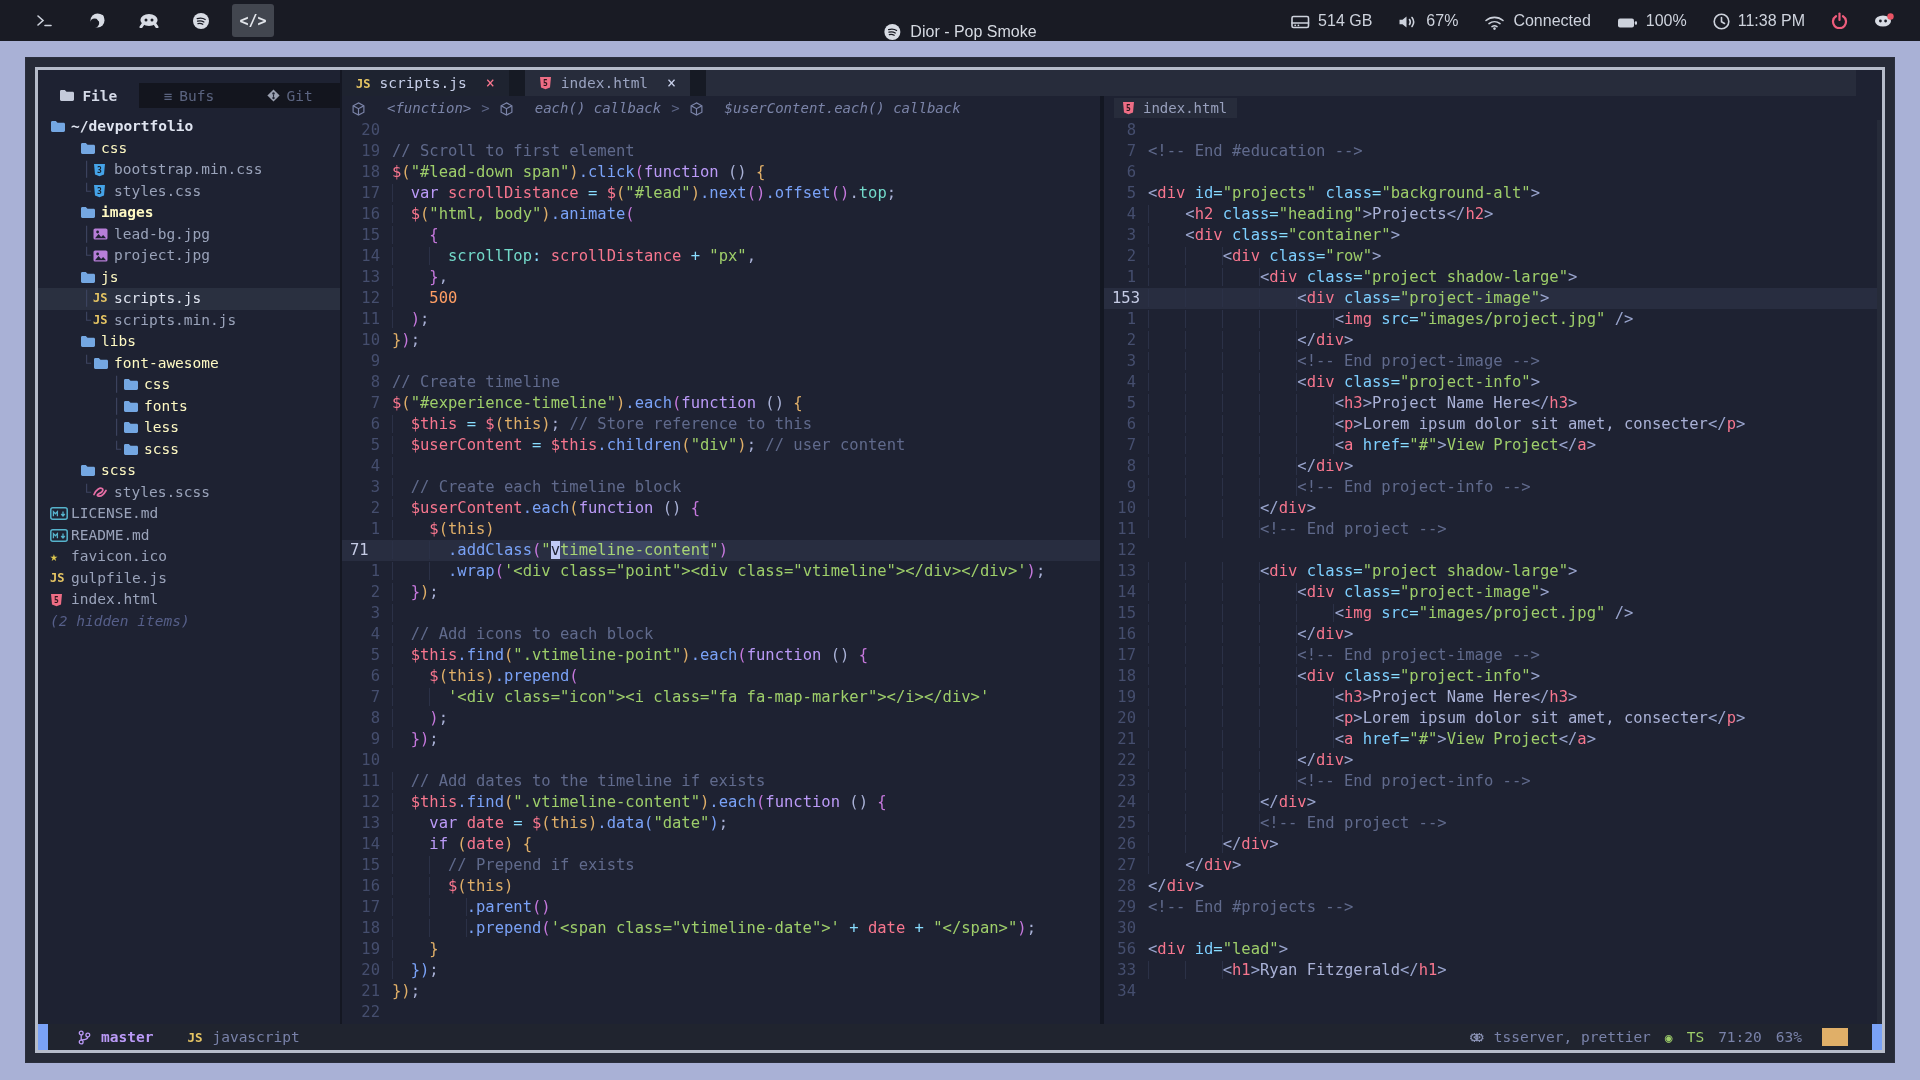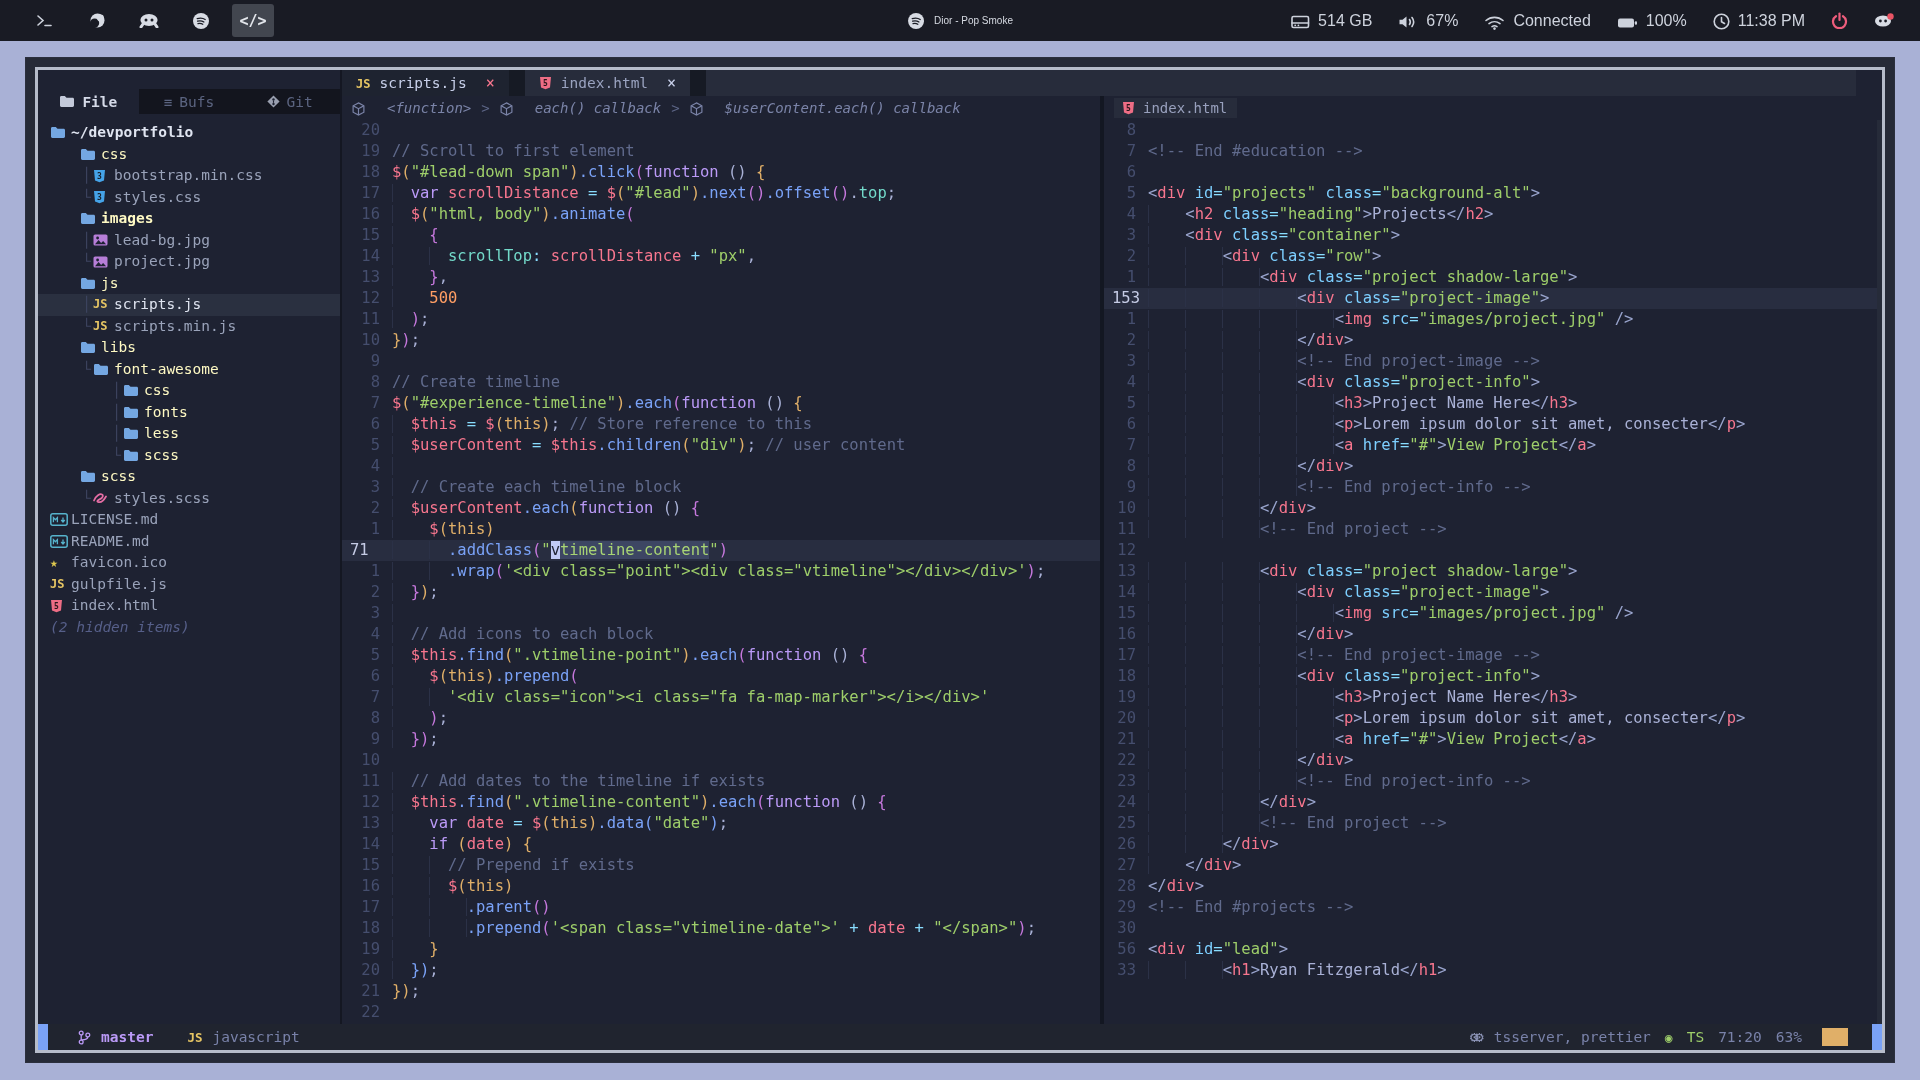--- a/index.html
+++ b/index.html
@@ -8,34 +8,34 @@
 
   
   .sysbar { position:absolute; left:0; top:0; width:1920px; height:41px; background:#191b24;
             display:flex; align-items:center; font-family:"Liberation Sans", sans-serif; color:#ced3dd; }
   .sys-left { display:flex; align-items:center; gap:10px; padding-left:24px; }
   .ws-btn { width:42px; height:33px; display:flex; align-items:center; justify-content:center; border-radius:3px; }
   .ws-btn.active { background:#42464f; }
   .ws-btn svg { display:block; }
   .code-glyph { font-family:"DejaVu Sans Mono", monospace; font-weight:bold; font-size:15px; color:#e4e7ec; }
   .sys-music { position:absolute; left:50%; top:0; height:41px; transform:translateX(-50%);
-               display:flex; align-items:center; gap:9px; font-size:10px; color:#d6dae2; }
+               display:flex; align-items:flex-end; gap:9px; font-size:16px; color:#d6dae2; }
   .sys-tray { margin-left:auto; display:flex; align-items:center; gap:26px; padding-right:26px; font-size:16px; color:#ced3dd; }
   .tray-item { display:flex; align-items:flex-end; gap:8px; }
 
   
   .window { position:absolute; left:25px; top:57px; width:1870px; height:1006px;
             background:#262a37; border:1px solid #2b2f3d; padding:9px; }
   .win-inner { width:100%; height:100%; border:3px solid #b6bcca; background:#1e2232; position:relative; overflow:hidden; }
   .win-content { position:absolute; inset:0; display:flex; flex-direction:column; }
 
   .work { flex:1; display:flex; min-height:0; }
 
   
-  .sidebar { width:304px; background:#1e2232; border-right:2px solid #141722; padding-top:19px; font-size:14.5px; }
+  .sidebar { width:304px; background:#1e2232; border-right:2px solid #141722; padding-top:13px; font-size:14.5px; }
   .side-tabs { display:flex; height:25px; margin:0 0 8px 0; }
   .side-tab { flex:1; display:flex; align-items:center; justify-content:center; gap:7px;
               color:#5b6480; background:#13151e; font-size:14.5px; }
   .side-tab.active { background:#1e2232; color:#d5dae8; font-weight:bold; }
   .tree { line-height:21.5px; }
   .tree-row { display:flex; align-items:center; height:21.5px; padding-left:12px; color:#9aa3ba; white-space:pre;text-align:center; }
   .tree-row.sel { background:#2a3040; color:#dfe4f0; }
   .tree-row .pre { color:#3d4460; width:13px; display:inline-block; }
   .tree-row .icon { width:21px; display:inline-flex; justify-content:flex-start; align-items:center; }
   .tree-row.folder > .label { color:#fef9c3; }
@@ -724,20 +724,24 @@
                     <span class="lcode"></span>
                   </div>
                   <div class="line">
                     <span class="num">56</span>
                     <span class="lcode"><span class="tk-w">&lt;</span><span class="tk-G">div</span><span class="tk-t"> </span><span class="tk-a">id</span><span class="tk-o">=</span><span class="tk-s">"lead"</span><span class="tk-w">&gt;</span></span>
                   </div>
                   <div class="line">
                     <span class="num">33</span>
                     <span class="lcode"><span class="tk-t ind">        </span><span class="tk-w">&lt;</span><span class="tk-G">h1</span><span class="tk-w">&gt;</span><span class="tk-t">Ryan Fitzgerald</span><span class="tk-w">&lt;/</span><span class="tk-G">h1</span><span class="tk-w">&gt;</span></span>
                   </div>
+                  <div class="line">
+                    <span class="num">34</span>
+                    <span class="lcode"></span>
+                  </div>
                 </div>
               <div class="scrollsliver"></div>
             </section>
           </div>
         </div>
       </div>
       <footer class="statusline">
         <span class="sb-block"></span>
         <div class="sb-left" style="padding-left:30px;">
           <span class="icon" id="branchIcon">

